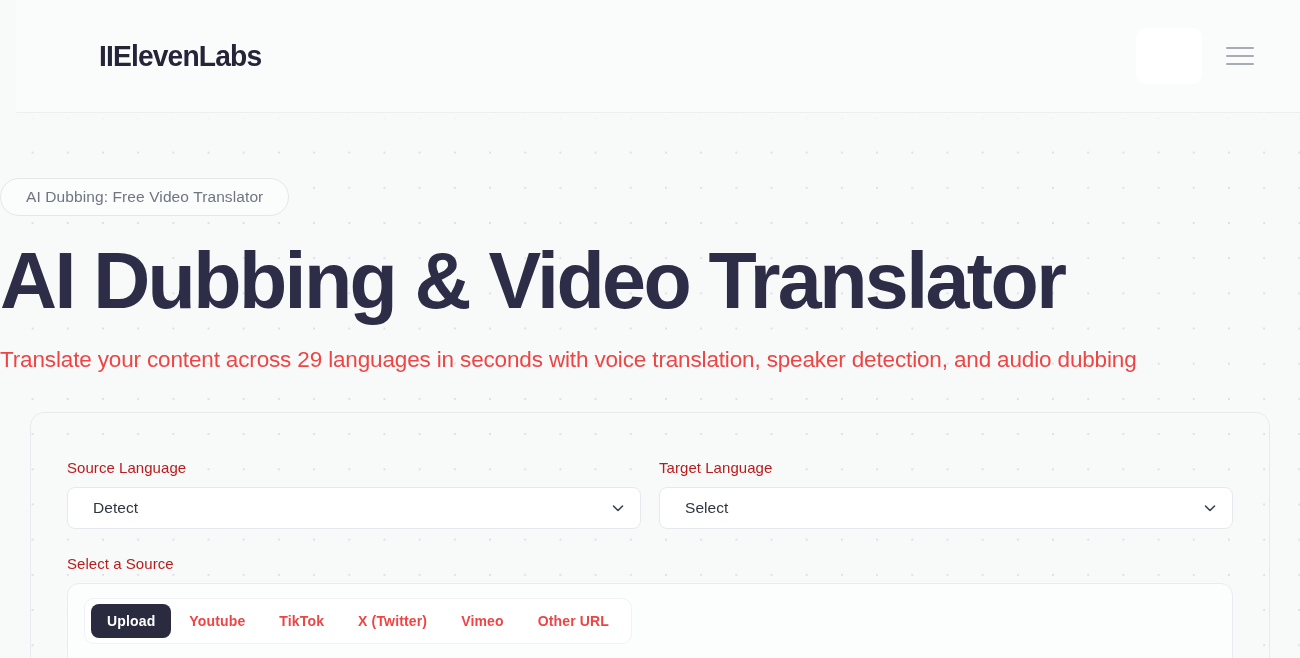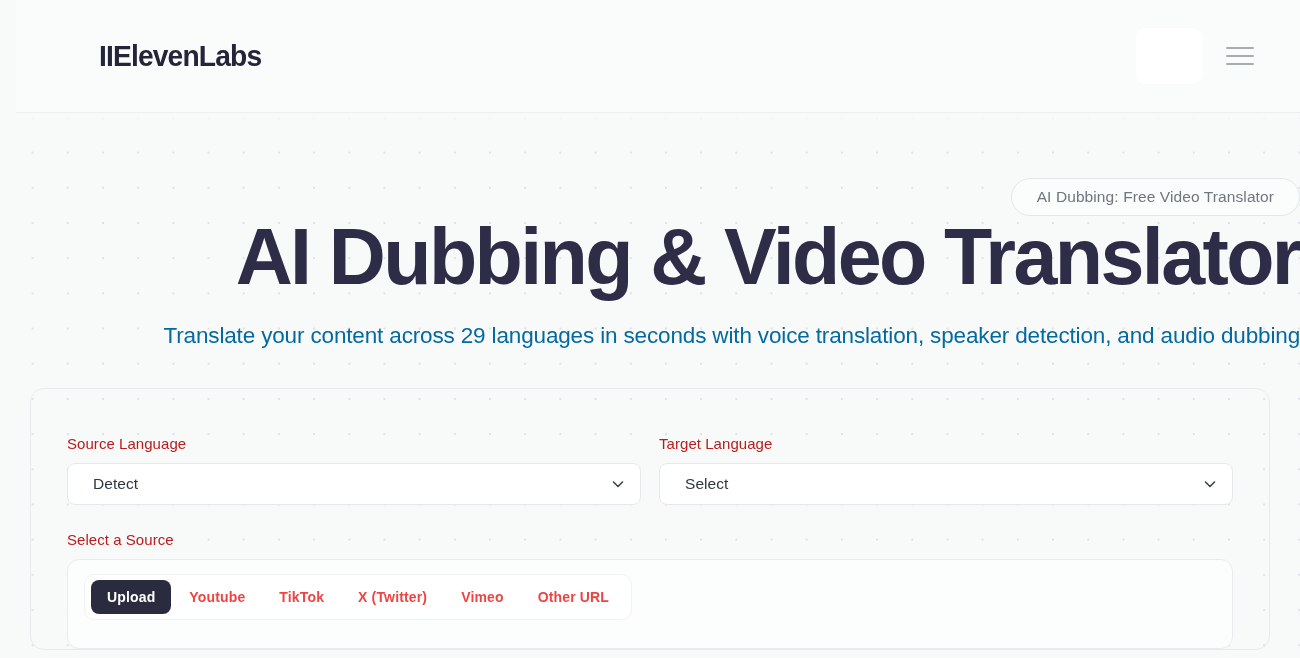--- a/index.html
+++ b/index.html
@@ -100,53 +100,53 @@
     background: #a8adb4;
     border-radius: 2px;
   }
 
   
   .hero {
     position: relative;
     z-index: 2;
     width: 1300px;
     padding-top: 65px;
-    text-align: right;
+    text-align: left;
   }
 
   .hero-pill {
     display: inline-block;
     border: 1px solid #e4e7ea;
     background: #fbfcfc;
     border-radius: 999px;
     padding: 9px 25px 10px;
     font-size: 15.5px;
     color: #6f7680;
     line-height: 1.1;
     letter-spacing: 0.1px;
   }
 
   .hero-title {
+    margin-top: 24px;
     font-size: 79px;
     font-weight: bold;
     letter-spacing: -2.6px;
     color: #2d2d47;
     line-height: 1.03;
     white-space: nowrap;
   }
 
   .hero-sub {
     margin-top: 24px;
     font-size: 22.5px;
-    color: #0369a1;
+    color: #ef4444;
     font-weight: normal;
     letter-spacing: -0.15px;
     line-height: 1.3;
     white-space: nowrap;
-    padding-left: 12px;
   }
 
   
   .tool-card {
     position: relative;
     z-index: 2;
     margin: 37px auto 0;
     width: 1240px;
     min-height: 260px;
     border: 1px solid #e8eaed;

